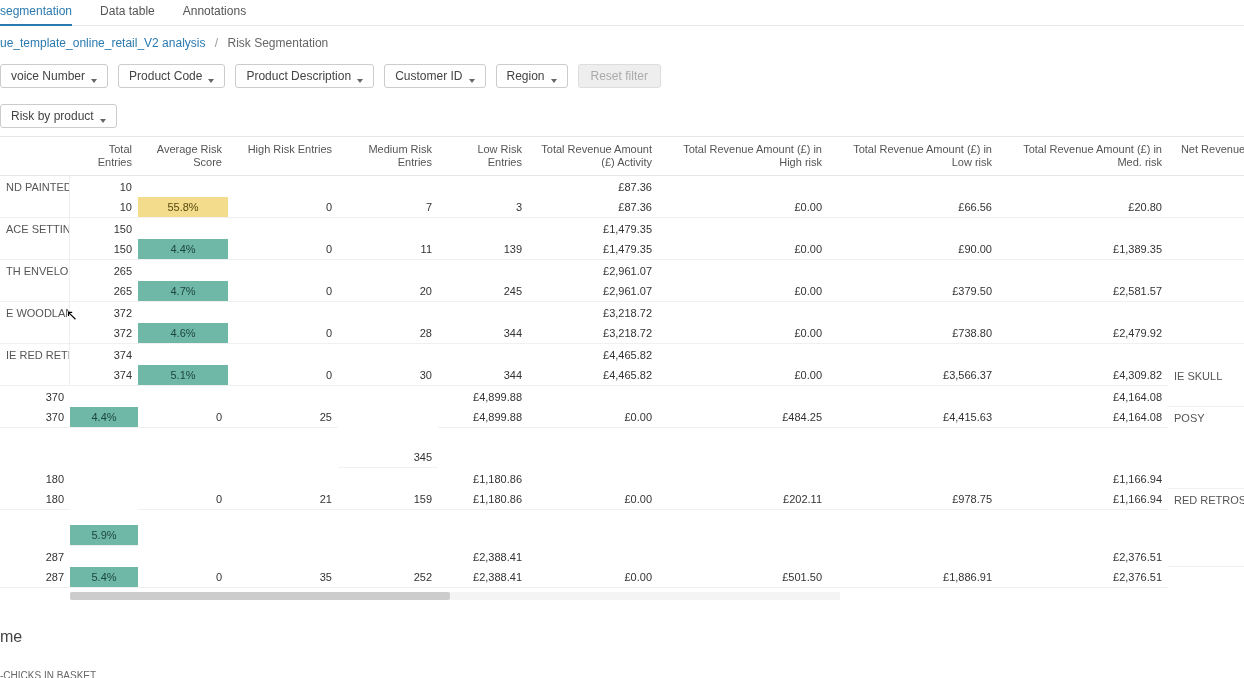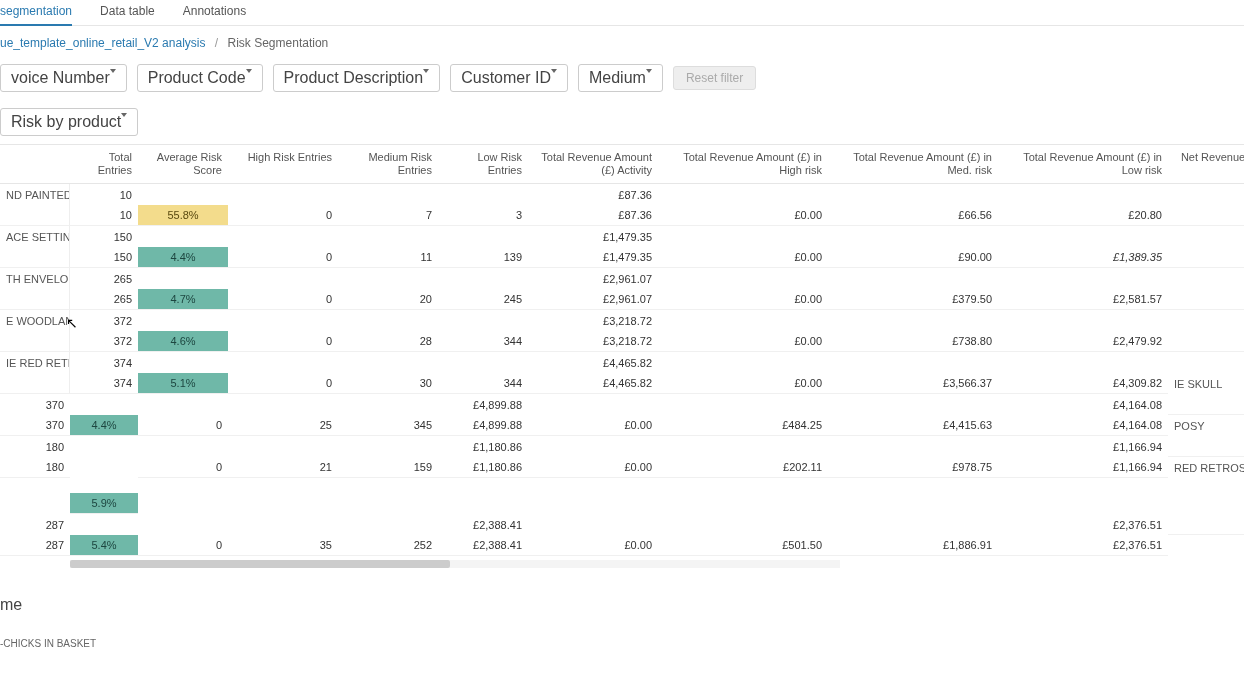--- a/index.html
+++ b/index.html
@@ -41,22 +41,23 @@
     align-items: center;
   }
   .filter-btn {
     border: 1px solid #ccc;
     background: #fff;
     padding: 4px 10px;
     border-radius: 3px;
     color: #444;
     cursor: pointer;
     display: inline-flex;
-    align-items: flex-start;
-    font-size: 16px;
+    align-items: flex-end;
+    gap: 6px;
+    font-size: 12px;
   }
   .filter-btn .caret {
     width: 0; height: 0;
     border-left: 3px solid transparent;
     border-right: 3px solid transparent;
     border-top: 4px solid #666;
   }
   .reset-btn {
     border: 1px solid #ddd;
     background: #eee;
@@ -183,21 +184,21 @@
     </button>
   <button class="filter-btn">
       <span>Product Description</span>
       <span class="caret"></span>
     </button>
   <button class="filter-btn">
       <span>Customer ID</span>
       <span class="caret"></span>
     </button>
   <button class="filter-btn">
-      <span>Medium</span>
+      <span>Region</span>
       <span class="caret"></span>
     </button>
   <button class="reset-btn">Reset filter</button>
 </div>
 
 <div class="view-select">
   <button class="filter-btn">
       <span>Risk by product</span>
       <span class="caret"></span>
     </button>
@@ -207,22 +208,22 @@
   <div class="cursor-arrow">↖</div>
   <div class="grid" id="grid">
       <div class="hdr first"></div>
       <div class="hdr">Total Entries</div>
       <div class="hdr">Average Risk Score</div>
       <div class="hdr">High Risk Entries</div>
       <div class="hdr">Medium Risk Entries</div>
       <div class="hdr">Low Risk Entries</div>
       <div class="hdr">Total Revenue Amount (£) Activity</div>
       <div class="hdr">Total Revenue Amount (£) in High risk</div>
+      <div class="hdr">Total Revenue Amount (£) in Low risk</div>
       <div class="hdr">Total Revenue Amount (£) in Med. risk</div>
-      <div class="hdr">Total Revenue Amount (£) in Low risk</div>
       <div class="hdr">Net Revenue Amount (£) Activity</div>
       <div class="cell first">ND PAINTED</div>
       <div class="cell">10</div>
       <div class="cell"></div>
       <div class="cell"></div>
       <div class="cell"></div>
       <div class="cell"></div>
       <div class="cell">£87.36</div>
       <div class="cell"></div>
       <div class="cell"></div>
@@ -256,21 +257,21 @@
       <div class="cell" style="border-bottom: 1px solid rgb(240, 240, 240);">150</div>
       <div class="cell risk-cell" style="border-bottom: 1px solid rgb(240, 240, 240);">
         <div class="risk-bar risk-teal">4.4%</div>
       </div>
       <div class="cell" style="border-bottom: 1px solid rgb(240, 240, 240);">0</div>
       <div class="cell" style="border-bottom: 1px solid rgb(240, 240, 240);">11</div>
       <div class="cell" style="border-bottom: 1px solid rgb(240, 240, 240);">139</div>
       <div class="cell" style="border-bottom: 1px solid rgb(240, 240, 240);">£1,479.35</div>
       <div class="cell" style="border-bottom: 1px solid rgb(240, 240, 240);">£0.00</div>
       <div class="cell" style="border-bottom: 1px solid rgb(240, 240, 240);">£90.00</div>
-      <div class="cell" style="border-bottom: 1px solid rgb(240, 240, 240); font-style: italic;">£1,389.35</div>
+      <div class="cell" style="border-bottom: 1px solid rgb(240, 240, 240);">£1,389.35</div>
       <div class="cell" style="border-bottom: 1px solid rgb(240, 240, 240);">£1,476.85</div>
       <div class="cell first">TH ENVELOPES</div>
       <div class="cell">265</div>
       <div class="cell"></div>
       <div class="cell"></div>
       <div class="cell"></div>
       <div class="cell"></div>
       <div class="cell">£2,961.07</div>
       <div class="cell"></div>
       <div class="cell"></div>
@@ -347,21 +348,21 @@
       <div class="cell"></div>
       <div class="cell"></div>
       <div class="cell">£4,164.08</div>
       <div class="cell first" style="border-bottom: 1px solid rgb(240, 240, 240);"></div>
       <div class="cell" style="border-bottom: 1px solid rgb(240, 240, 240);">370</div>
       <div class="cell risk-cell" style="border-bottom: 1px solid rgb(240, 240, 240);">
         <div class="risk-bar risk-teal">4.4%</div>
       </div>
       <div class="cell" style="border-bottom: 1px solid rgb(240, 240, 240);">0</div>
       <div class="cell" style="border-bottom: 1px solid rgb(240, 240, 240);">25</div>
-      <div class="cell" style="border-bottom: 1px solid rgb(240, 240, 240);">345</div>
+      <div class="cell" style="border-bottom: 1px solid rgb(240, 240, 240); margin-top: 40px;">345</div>
       <div class="cell" style="border-bottom: 1px solid rgb(240, 240, 240);">£4,899.88</div>
       <div class="cell" style="border-bottom: 1px solid rgb(240, 240, 240);">£0.00</div>
       <div class="cell" style="border-bottom: 1px solid rgb(240, 240, 240);">£484.25</div>
       <div class="cell" style="border-bottom: 1px solid rgb(240, 240, 240);">£4,415.63</div>
       <div class="cell" style="border-bottom: 1px solid rgb(240, 240, 240);">£4,164.08</div>
       <div class="cell first">POSY</div>
       <div class="cell">180</div>
       <div class="cell"></div>
       <div class="cell"></div>
       <div class="cell"></div>

